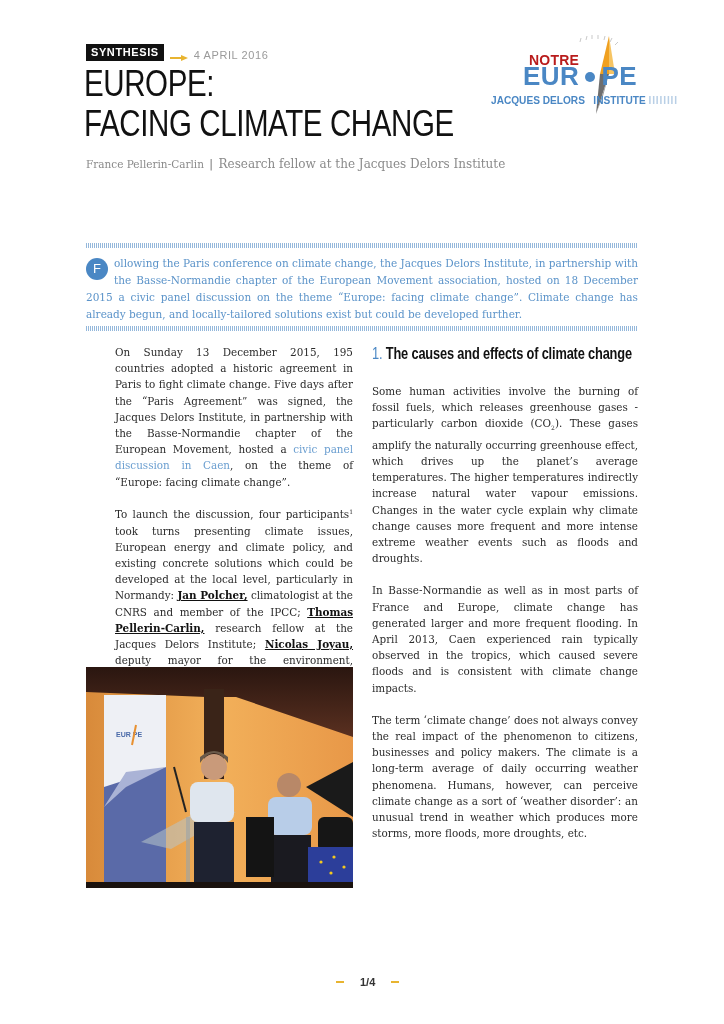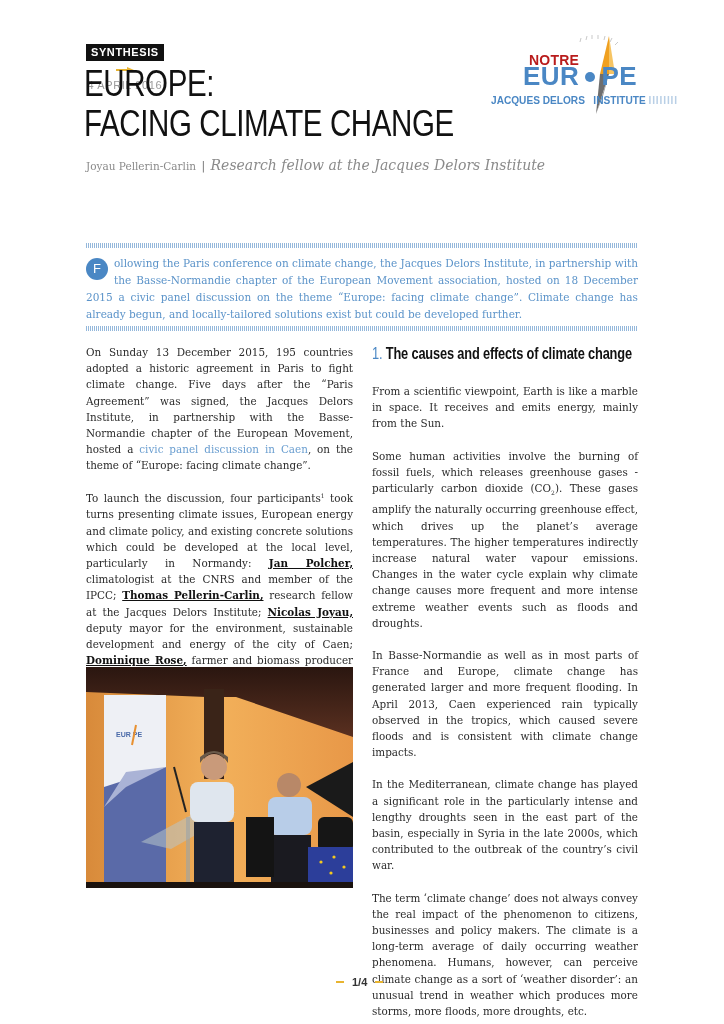--- a/index.html
+++ b/index.html
@@ -1,81 +1,81 @@
 <!DOCTYPE html>
 <html><head>
 <meta charset="utf-8">
 <style>
   * { box-sizing: border-box; margin: 0; padding: 0; }
   html, body { width: 724px; height: 1024px; background: #ffffff; overflow: hidden; }
   body { position: relative; font-family: "DejaVu Serif", serif; color: #2b2b2b; }
 
-  .header-tag { position: absolute; left: 86px; top: 44px; display: flex; align-items: center; gap: 6px; flex-direction: column; }
+  .header-tag { position: absolute; left: 86px; top: 44px; display: flex; align-items: flex-end; gap: 6px; }
   .tag-box { background: #111; color: #fff; font-family: "Liberation Sans", sans-serif; font-weight: bold; font-size: 11px; letter-spacing: 0.6px; padding: 2px 5px 2px 5px; line-height: 13px; }
   .tag-arrow { width: 18px; height: 6px; position: relative; }
   .tag-arrow::before { content: ""; position: absolute; left: 0; top: 2px; width: 12px; height: 2px; background: #e8b430; }
   .tag-arrow::after { content: ""; position: absolute; right: 0; top: 0; border-left: 7px solid #e8b430; border-top: 3px solid transparent; border-bottom: 3px solid transparent; }
   .tag-date { font-family: "Liberation Sans", sans-serif; font-weight: normal; font-size: 11px; color: #9a9a9a; letter-spacing: 0.6px; }
 
   .title { position: absolute; left: 84px; top: 64px; font-family: "Liberation Sans", sans-serif; font-size: 36px; line-height: 40px; color: #111; letter-spacing: -0.5px; transform: scaleX(0.82); transform-origin: left top; font-weight: normal; }
   .title div { white-space: nowrap; }
 
   .byline { position: absolute; left: 86px; top: 157px; font-size: 10.5px; color: #8a8a8a; white-space: nowrap; }
   .byline .name { font-family: "DejaVu Serif", serif; }
   .byline .sep { color: #8a8a8a; margin: 0 2px; font-weight: bold; }
-  .byline .role { font-style: italic; font-size: 14px; }
+  .byline .role { font-size: 12px; }
 
   
   .logo { position: absolute; left: 488px; top: 34px; width: 200px; height: 84px; }
   .logo .notre { position: absolute; left: 41px; top: 18px; font-family: "Liberation Sans", sans-serif; font-weight: bold; font-size: 14px; color: #b91c1c; letter-spacing: 0.2px; }
   .logo .europe { position: absolute; left: 35px; top: 27px; font-family: "Liberation Sans", sans-serif; font-weight: bold; font-size: 26px; color: #4a87c4; letter-spacing: 0.5px; }
   .logo .europe .dot { display: inline-block; width: 10px; height: 10px; background: #4a87c4; border-radius: 50%; margin: 0 6px 3px 6px; vertical-align: middle; }
   .logo .inst { position: absolute; left: 3px; top: 60px; font-family: "Liberation Sans", sans-serif; font-weight: bold; font-size: 11.5px; color: #4a87c4; white-space: nowrap; transform: scaleX(0.88); transform-origin: left top; }
   .logo .bars { color: #b9cfe6; letter-spacing: 1px; }
   .logo svg { position: absolute; left: 0; top: 0; }
 
   
   .rule { position: absolute; left: 86px; width: 552px; height: 5px; background-image: repeating-linear-gradient(90deg, #7aa6d2 0 1px, transparent 1px 2px); opacity: 0.8; }
 
   .intro { position: absolute; left: 86px; top: 255px; width: 552px; font-size: 10.5px; line-height: 17px; color: #5b93c9; text-align: justify; }
   .dropcap { float: left; width: 22px; height: 22px; border-radius: 50%; background: #4a87c4; color: #fff; font-family: "Liberation Sans", sans-serif; font-size: 13px; text-align: center; line-height: 22px; margin: 3px 6px 0 0; }
 
   .col-left { position: absolute; left: 86px; top: 344px; width: 267px; font-size: 10.4px; line-height: 16.2px; text-align: justify; color: #2b2b2b; }
-  .col-left p { margin-bottom: 14px; }
+  .col-left p { margin-bottom: 14px; margin-left: 29px; }
   .link { color: #6a9ed0; }
   b { font-weight: bold; color: #111; text-decoration: underline; }
   sup { font-size: 6px; }
 
   .photo { position: absolute; left: 86px; top: 667px; width: 267px; height: 221px; overflow: hidden; background: #3a2418; }
 
   .col-right { position: absolute; left: 372px; top: 343px; width: 266px; font-size: 10.4px; line-height: 16.2px; text-align: justify; color: #2b2b2b; }
   .section-head { font-family: "Liberation Sans", sans-serif; font-size: 16px; font-weight: bold; color: #111; white-space: nowrap; transform: scaleX(0.8); transform-origin: left top; margin-bottom: 18px; line-height: 22px; letter-spacing: -0.2px; }
   .section-head .num { color: #4a87c4; font-weight: normal; }
   .col-right p { margin-bottom: 16px; }
   sub { font-size: 6px; }
 
-  .pager { position: absolute; left: 336px; top: 976px; display: flex; align-items: center; gap: 8px; font-family: "Liberation Sans", sans-serif; font-size: 11px; font-weight: bold; color: #333; }
+  .pager { position: absolute; left: 336px; top: 976px; display: flex; align-items: center; gap: 16px; font-family: "Liberation Sans", sans-serif; font-size: 11px; font-weight: bold; color: #333; }
   .pager .dash { width: 8px; height: 2px; background: #e8b430; position: relative; }
 </style>
 </head>
 <body>
 
 <div class="header-tag">
   <span class="tag-box">SYNTHESIS</span>
   <span class="tag-arrow"></span>
   <span class="tag-date">4 APRIL 2016</span>
 </div>
 
 <h1 class="title">
   <div>EUROPE:</div>
   <div>FACING CLIMATE CHANGE</div>
 </h1>
 
 <div class="byline">
-  <span class="name">Joyau Pellerin-Carlin</span>
+  <span class="name">France Pellerin-Carlin</span>
   <span class="sep">|</span>
   <span class="role">Research fellow at the Jacques Delors Institute</span>
 </div>
 
 <div class="logo">
   <svg width="200" height="84" viewBox="0 0 200 84">
     <g stroke="#c9c9c9" stroke-width="1">
       <line x1="92" y1="8" x2="93" y2="4"></line>
       <line x1="98" y1="6" x2="99" y2="2"></line>
       <line x1="104" y1="5" x2="104" y2="1"></line>
@@ -153,24 +153,22 @@
       <circle cx="248" cy="190" r="1.6"></circle>
       <circle cx="258" cy="200" r="1.6"></circle>
       <circle cx="245" cy="206" r="1.6"></circle>
     </g>
     <rect x="0" y="215" width="267" height="6" fill="#1a120e"></rect>
   </svg>
 </div>
 
 <div class="col-right">
   <h2 class="section-head"><span class="num">1.</span> <span>The causes and effects of climate change</span></h2>
-  <p>From a scientific viewpoint, Earth is like a marble in space. It receives and emits energy, mainly from the Sun.</p>
   <p><span>Some human activities involve the burning of fossil fuels, which releases greenhouse gases - particularly carbon dioxide (CO</span><sub>2</sub><span>). These gases amplify the naturally occurring greenhouse effect, which drives up the planet’s average temperatures. The higher temperatures indirectly increase natural water vapour emissions. Changes in the water cycle explain why climate change causes more frequent and more intense extreme weather events such as floods and droughts.</span></p>
   <p>In Basse-Normandie as well as in most parts of France and Europe, climate change has generated larger and more frequent flooding. In April 2013, Caen experienced rain typically observed in the tropics, which caused severe floods and is consistent with climate change impacts.</p>
-  <p>In the Mediterranean, climate change has played a significant role in the particularly intense and lengthy droughts seen in the east part of the basin, especially in Syria in the late 2000s, which contributed to the outbreak of the country’s civil war.</p>
   <p>The term ‘climate change’ does not always convey the real impact of the phenomenon to citizens, businesses and policy makers. The climate is a long-term average of daily occurring weather phenomena. Humans, however, can perceive climate change as a sort of ‘weather disorder’: an unusual trend in weather which produces more storms, more floods, more droughts, etc.</p>
 </div>
 
 <div class="pager">
   <span class="dash"></span>
   <span>1/4</span>
   <span class="dash"></span>
 </div>
 
 </body></html>

